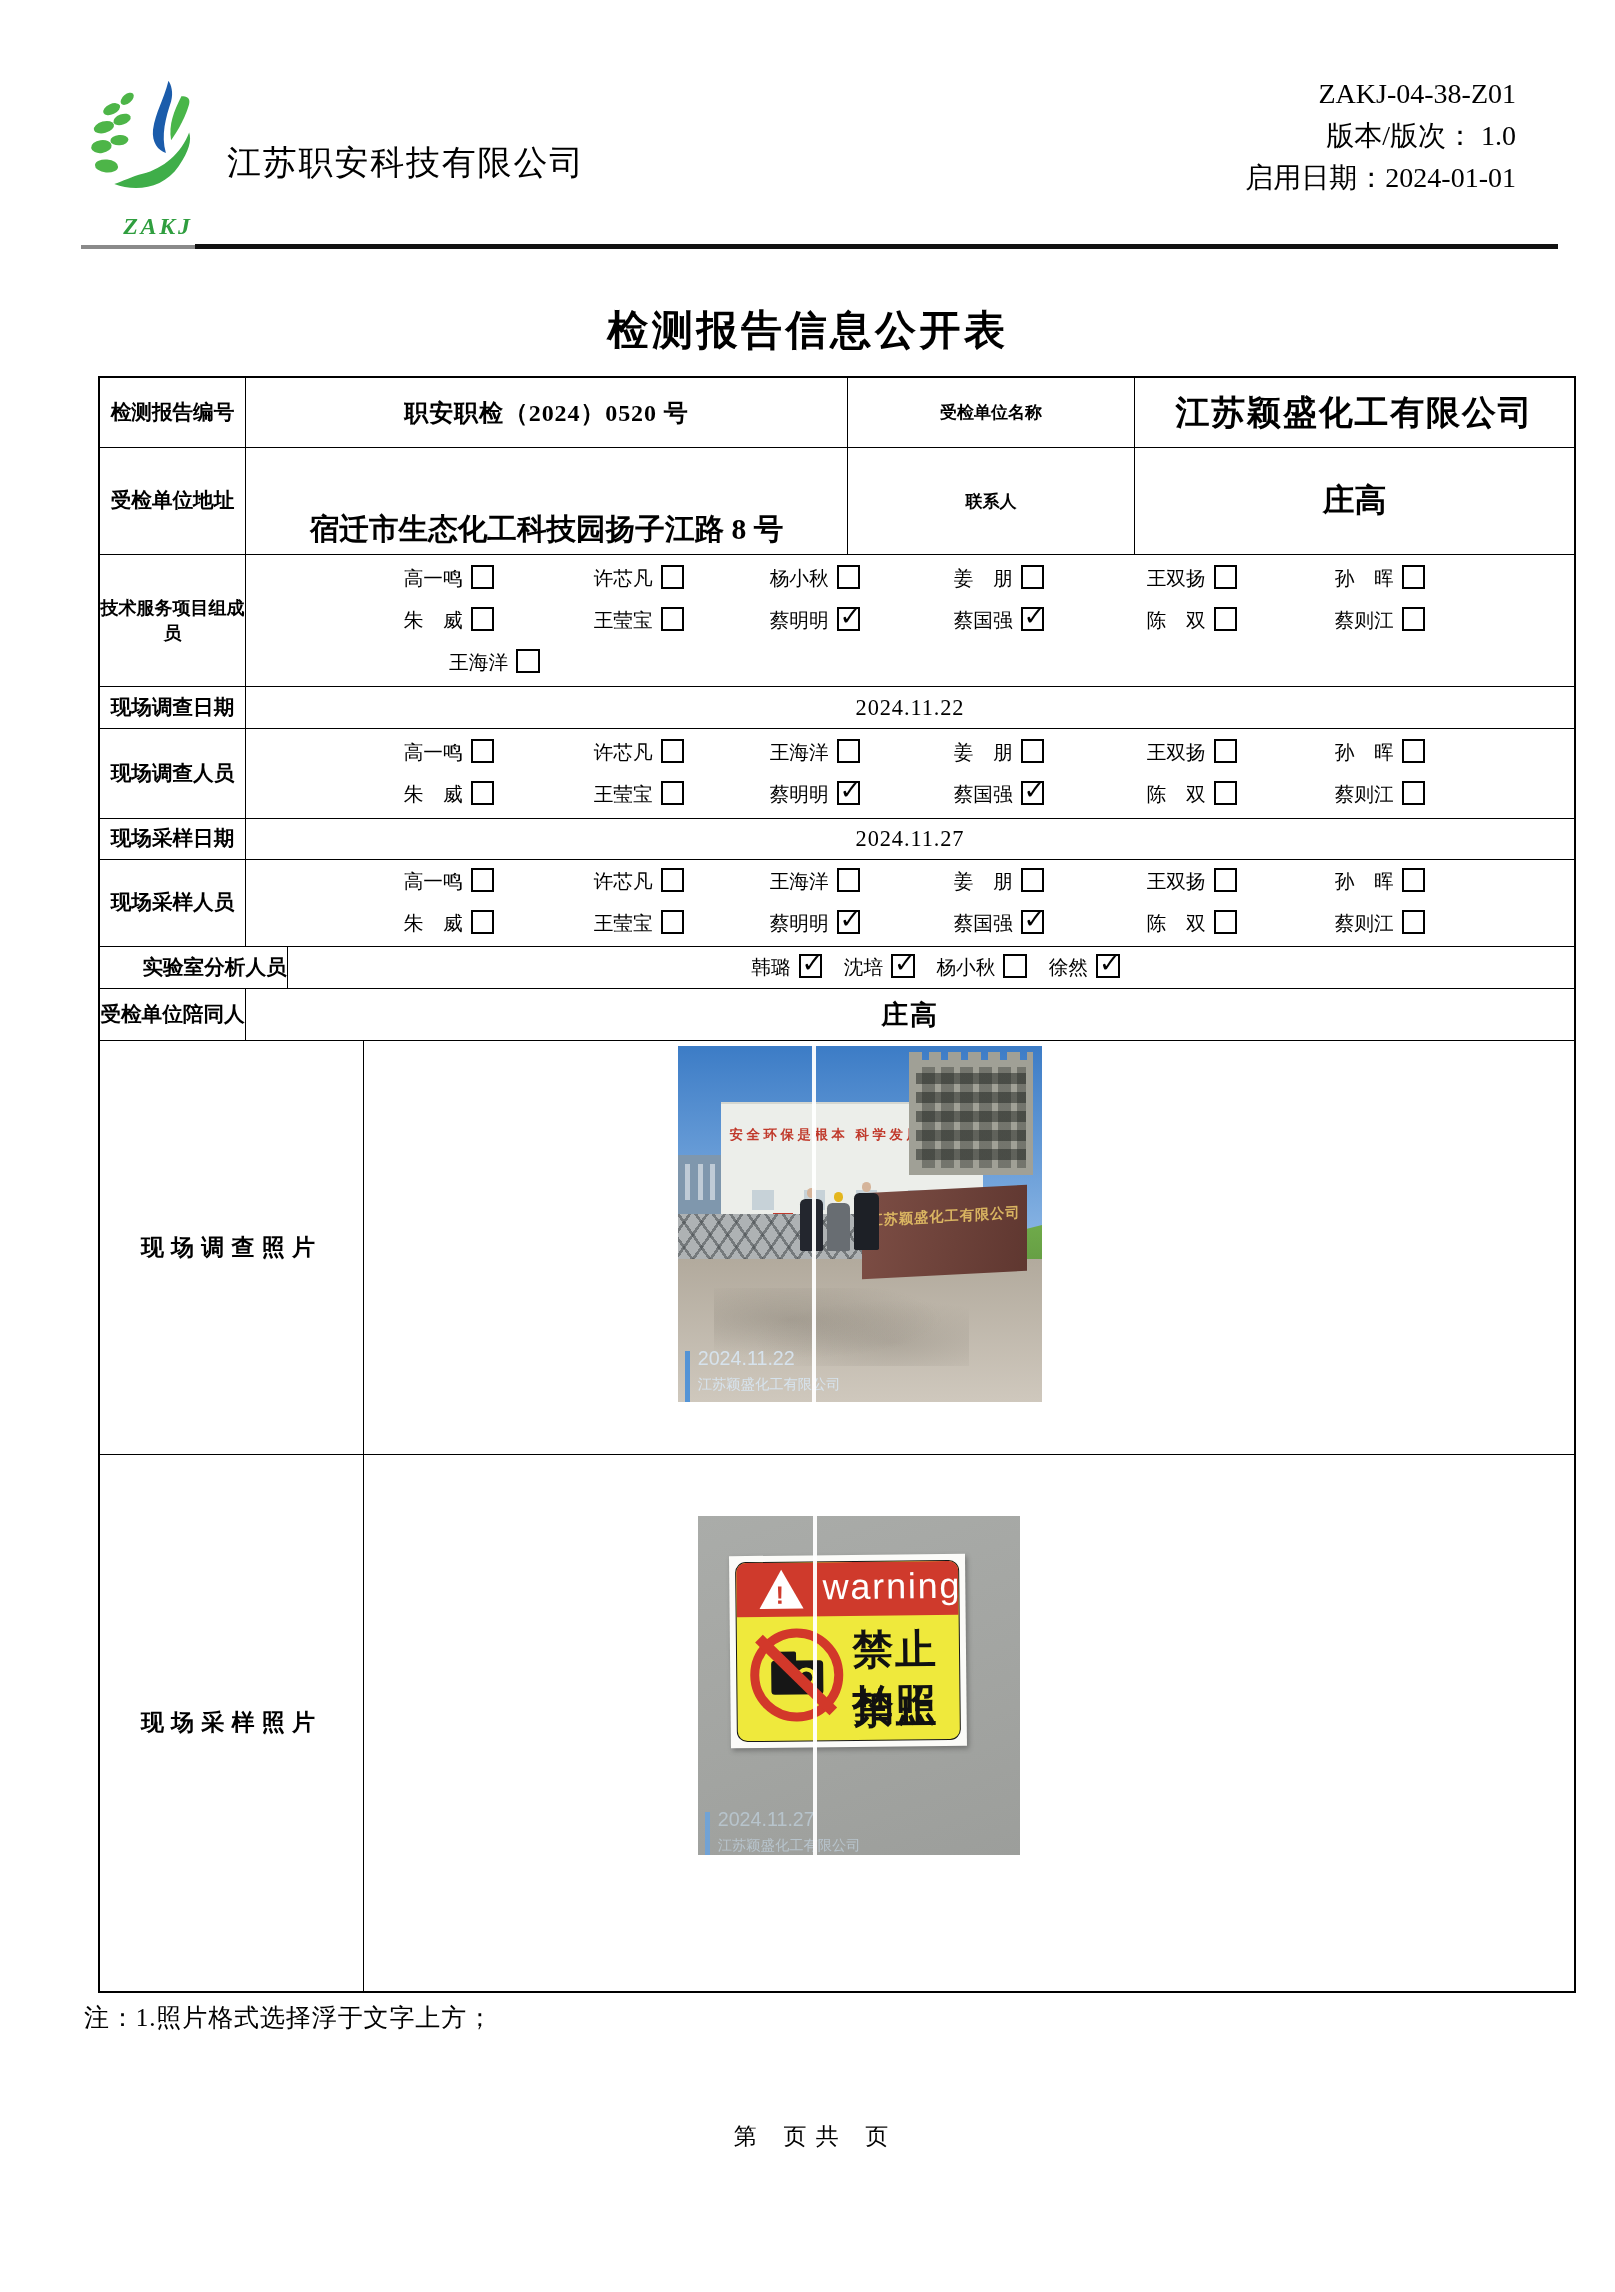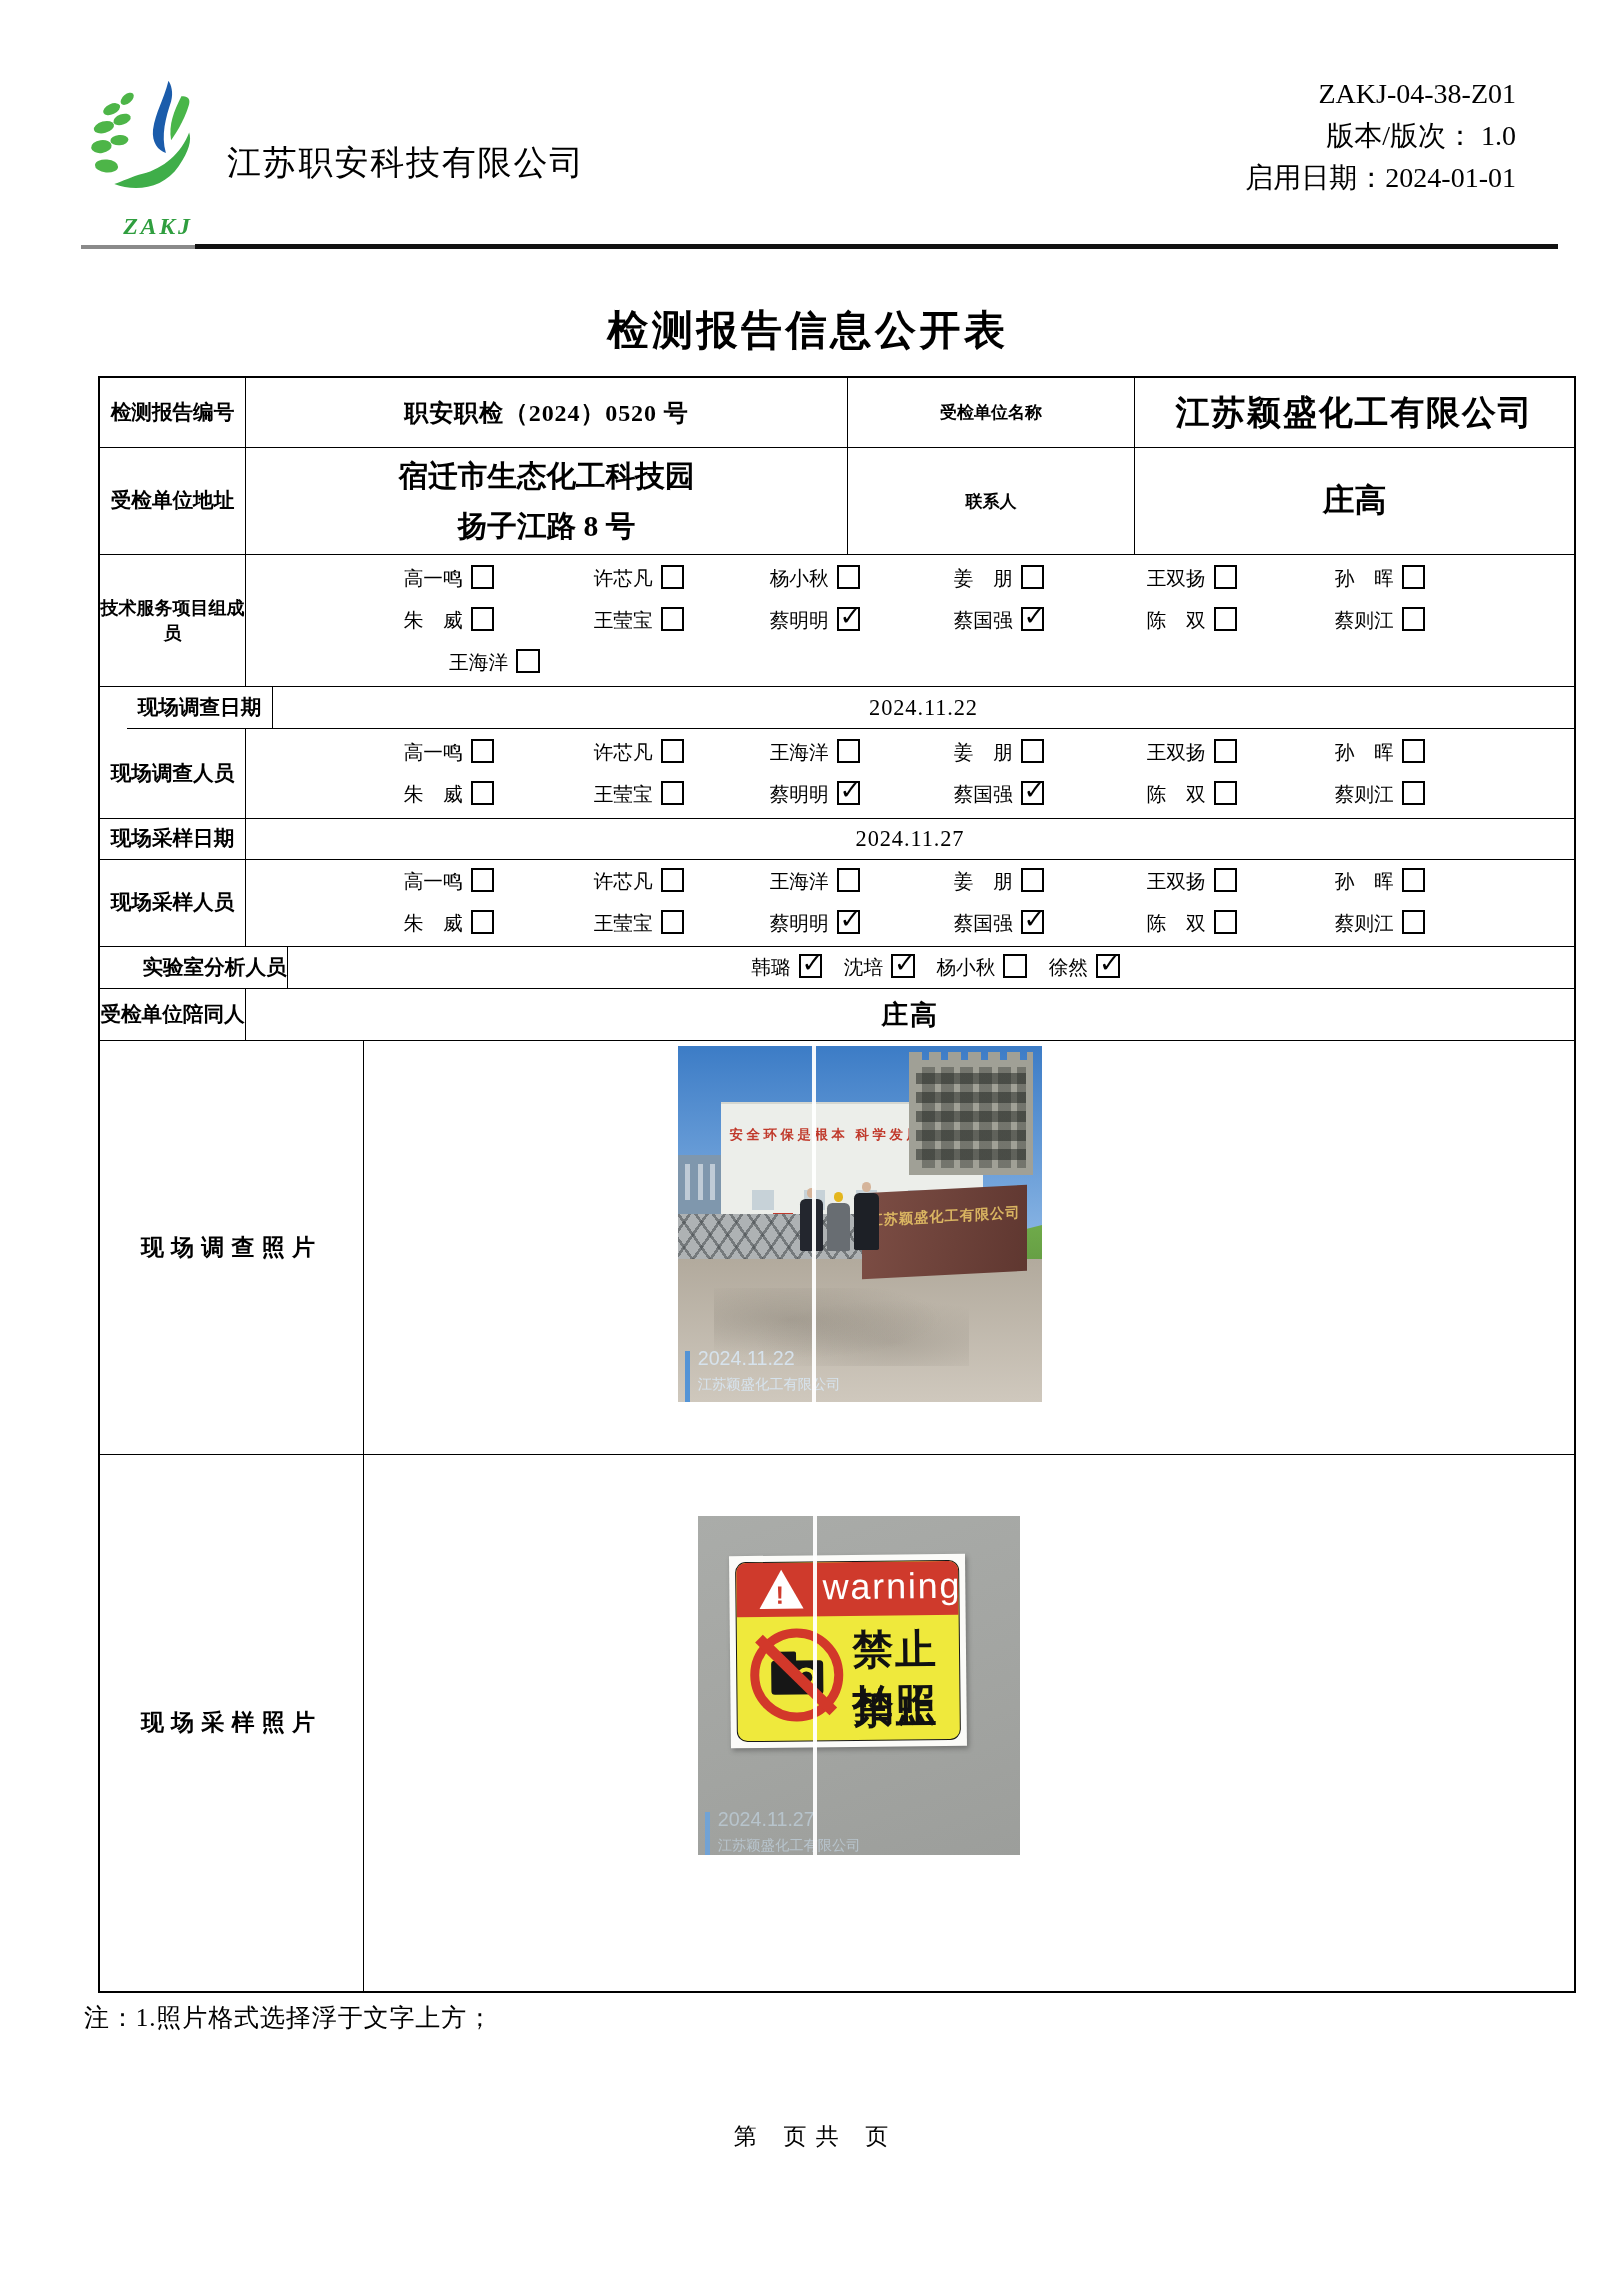--- a/index.html
+++ b/index.html
@@ -26,21 +26,21 @@
   .row:last-child{border-bottom:none;flex:1 1 auto;}
   .cell{border-right:1.8px solid #000;box-sizing:border-box;display:flex;
         align-items:center;justify-content:center;}
   .cell:last-child{border-right:none;}
   .lbl{width:146px;font-weight:bold;font-size:20.6px;text-align:center;line-height:1.35;}
   .lbl-team{font-size:18px;white-space:pre-line;}
   .lbl-photo{width:264px;font-size:23px;letter-spacing:7.2px;}
   .val-repno{width:602px;font-weight:bold;font-size:24px;letter-spacing:0.9px;}
   .lbl-mid{width:287px;font-weight:bold;font-size:17px;}
   .val-unit{flex:1;font-weight:bold;font-size:34px;letter-spacing:1.8px;}
-  .val-addr{width:602px;font-weight:bold;font-size:29.6px;flex-direction:column;line-height:1.7;}
+  .val-addr{width:602px;font-weight:bold;font-size:29.6px;line-height:1.7;align-items:flex-end;}
   .val-contact{flex:1;font-weight:bold;font-size:32px;}
   .val-date{flex:1;font-size:22.4px;letter-spacing:0.9px;}
   .val-comp{flex:1;font-weight:bold;font-size:27px;letter-spacing:1.8px;}
   .names{flex:1;display:flex;flex-direction:column;justify-content:center;
          padding-left:9px;box-sizing:border-box;}
   .pline{height:42px;display:grid;align-items:center;
          grid-template-columns:190px 176px 184px 193px 188px 1fr;}
   .pline.pflow{display:flex;gap:21.5px;}
   .pitem{white-space:nowrap;font-size:19.7px;}
   .box{display:inline-block;width:19.7px;height:19.7px;border:2.7px solid #000;
@@ -204,21 +204,21 @@
             <span class="pitem" data-interactable="false"><span data-interactable="false">蔡国强</span><span class="box checked" data-interactable="false"></span></span>
             <span class="pitem" data-interactable="false"><span data-interactable="false">陈　双</span><span class="box" data-interactable="false"></span></span>
             <span class="pitem" data-interactable="false"><span data-interactable="false">蔡则江</span><span class="box" data-interactable="false"></span></span>
           </div>
           <div class="pline" data-interactable="false">
             <span class="pitem" data-interactable="false"><span data-interactable="false">王海洋</span><span class="box" data-interactable="false"></span></span>
           </div>
         </div>
     </div>
 
-    <div class="row" style="height:42px;margin-left:27px;" data-interactable="false">
+    <div class="row" style="height:42px;" data-interactable="false">
       <div class="cell lbl" data-interactable="false">现场调查日期</div>
       <div class="cell val-date" data-interactable="false">2024.11.22</div>
     </div>
 
     <div class="row" style="height:90px;" data-interactable="false">
       <div class="cell lbl" data-interactable="false">现场调查人员</div>
       <div class="cell names" data-interactable="false">
           <div class="pline" data-interactable="false">
             <span class="pitem" data-interactable="false"><span data-interactable="false">高一鸣</span><span class="box" data-interactable="false"></span></span>
             <span class="pitem" data-interactable="false"><span data-interactable="false">许芯凡</span><span class="box" data-interactable="false"></span></span>

